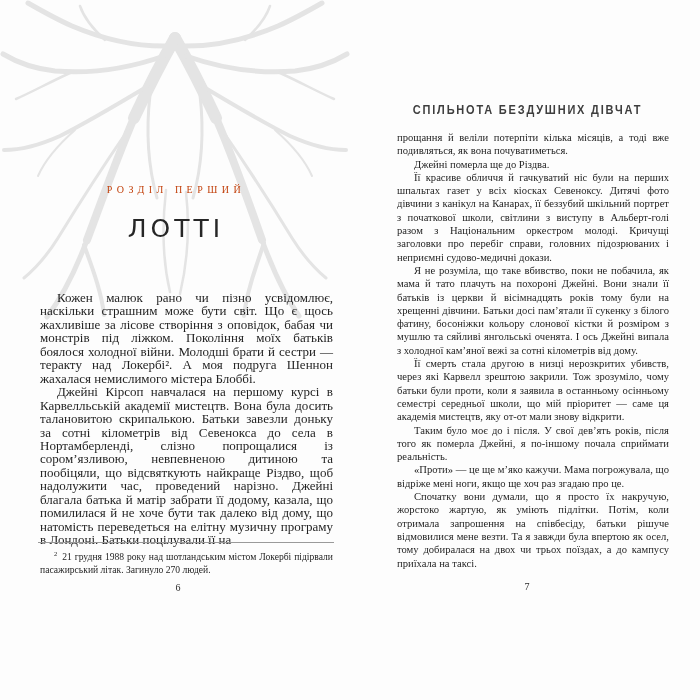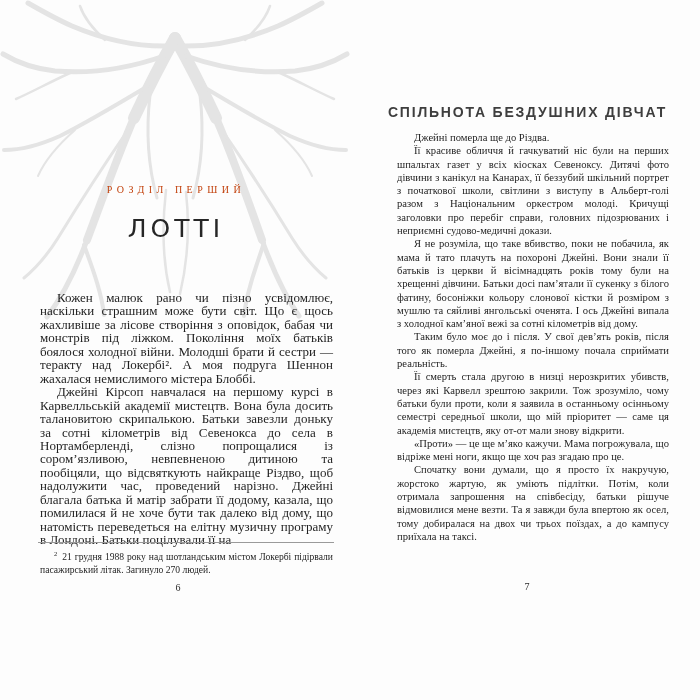--- a/index.html
+++ b/index.html
@@ -70,21 +70,21 @@
     color:#2a2a2a;
   }
   .page-number.left  { left:118px; top:582px; }
   .page-number.right { left:467px; top:581px; }
 
   
   .running-header {
     left:380px; top:104px; width:295px;
     text-align:center;
     font-family:"Liberation Sans", sans-serif;
-    font-size:14px;
+    font-size:11px;
     font-weight:bold;
     letter-spacing:1.8px;
     color:#3e3e3e;
     transform:scaleY(1.1);
     white-space:nowrap;
   }
 </style>
 </head>
 <body>
 
@@ -142,23 +142,24 @@
   </p>
 
   <div class="abs page-number left">6</div>
 </div>
 
 <div>
 
   <div class="abs running-header">СПІЛЬНОТА БЕЗДУШНИХ ДІВЧАТ</div>
 
   <div class="abs body-col right-body">
+      <p class="noindent">прощання й веліли потерпіти кілька місяців, а тоді вже подивляться, як вона почуватиметься.</p>
       <p>Джейні померла ще до Різдва.</p>
       <p>Її красиве обличчя й гачкуватий ніс були на перших шпальтах газет у всіх кіосках Севеноксу. Дитячі фото дівчини з канікул на Канарах, її беззубий шкільний портрет з початкової школи, світлини з виступу в Альберт-голі разом з Національним оркестром молоді. Кричущі заголовки про перебіг справи, головних підозрюваних і неприємні судово-медичні докази.</p>
       <p>Я не розуміла, що таке вбивство, поки не побачила, як мама й тато плачуть на похороні Джейні. Вони знали її батьків із церкви й вісімнадцять років тому були на хрещенні дівчини. Батьки досі пам’ятали її сукенку з білого фатину, босоніжки кольору слонової кістки й розміром з мушлю та сяйливі янгольські оченята. І ось Джейні випала з холодної кам’яної вежі за сотні кілометрів від дому.</p>
+      <p>Її смерть стала другою в низці нерозкритих убивств, через які Карвелл зрештою закрили. Тож зрозуміло, чому батьки були проти, коли я заявила в останньому осінньому семестрі середньої школи, що мій пріоритет — саме ця академія мистецтв, яку от-от мали знову відкрити.</p>
       <p>Таким було моє до і після. У свої дев’ять років, після того як померла Джейні, я по-іншому почала сприймати реальність.</p>
-      <p>Її смерть стала другою в низці нерозкритих убивств, через які Карвелл зрештою закрили. Тож зрозуміло, чому батьки були проти, коли я заявила в останньому осінньому семестрі середньої школи, що мій пріоритет — саме ця академія мистецтв, яку от-от мали знову відкрити.</p>
       <p>«Проти» — це ще м’яко кажучи. Мама погрожувала, що відріже мені ноги, якщо ще хоч раз згадаю про це.</p>
       <p>Спочатку вони думали, що я просто їх накручую, жорстоко жартую, як уміють підлітки. Потім, коли отримала запрошення на співбесіду, батьки рішуче відмовилися мене везти. Та я завжди була впертою як осел, тому добиралася на двох чи трьох поїздах, а до кампусу приїхала на таксі.</p>
     </div>
 
   <div class="abs page-number right">7</div>
 </div>
 
 </body></html>

